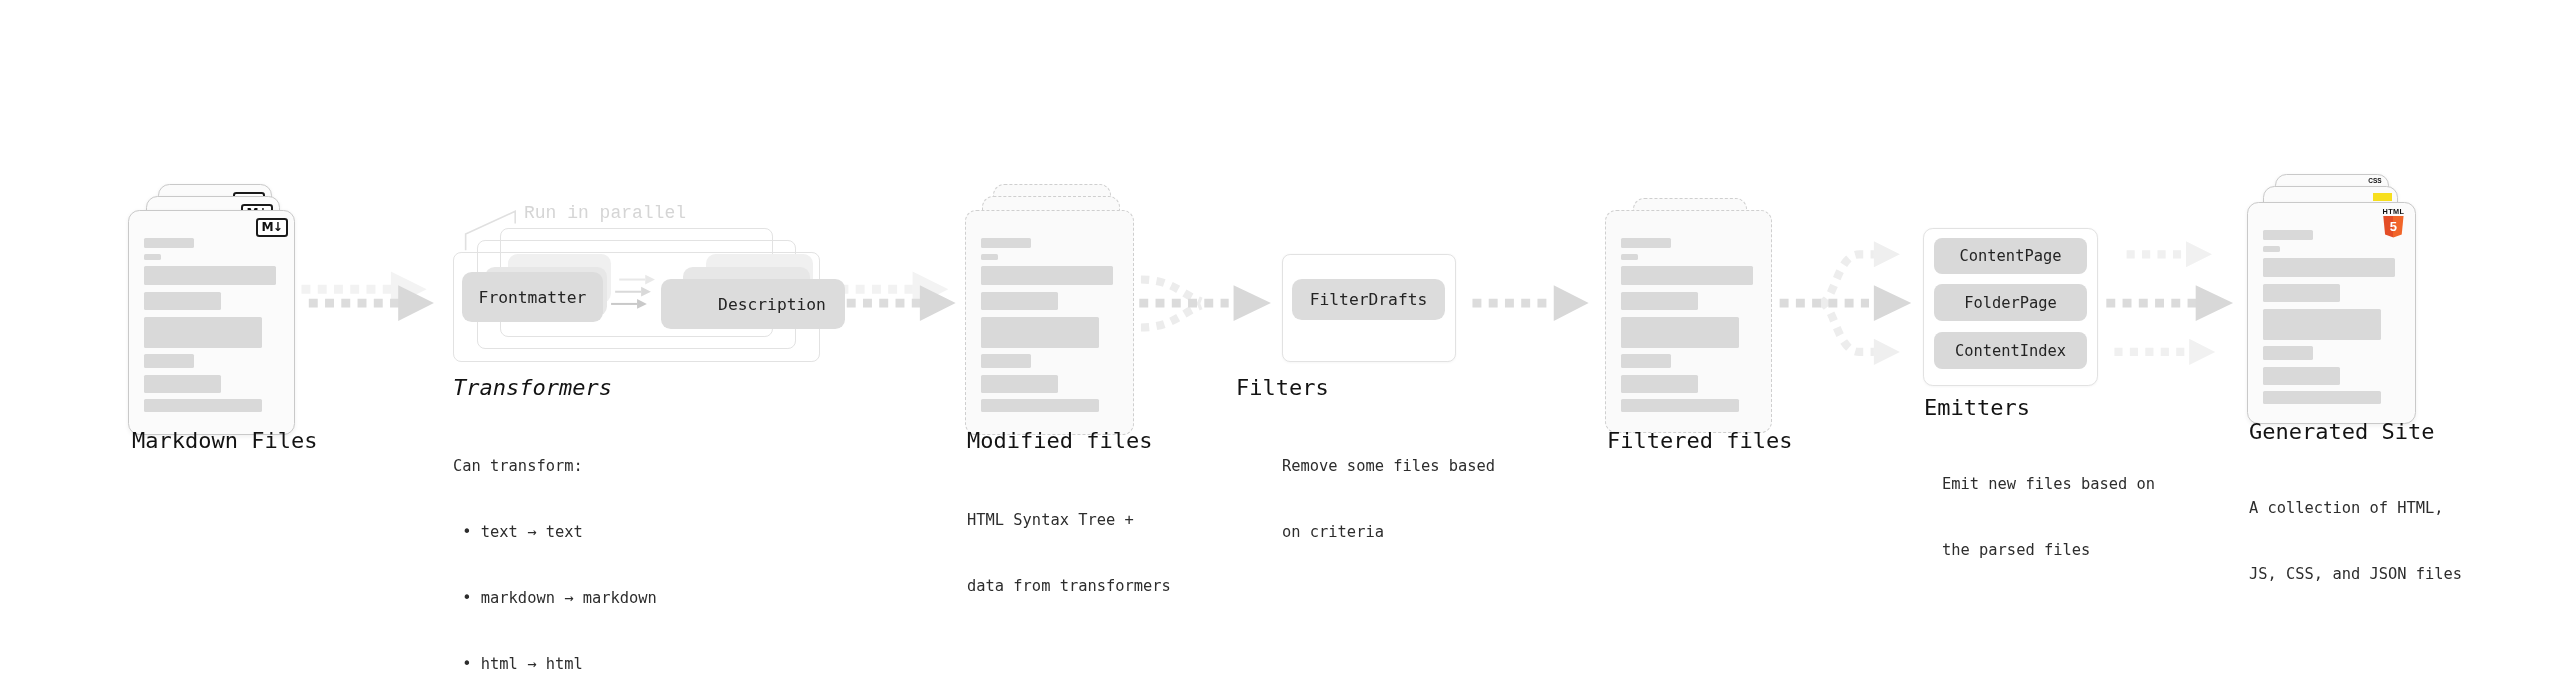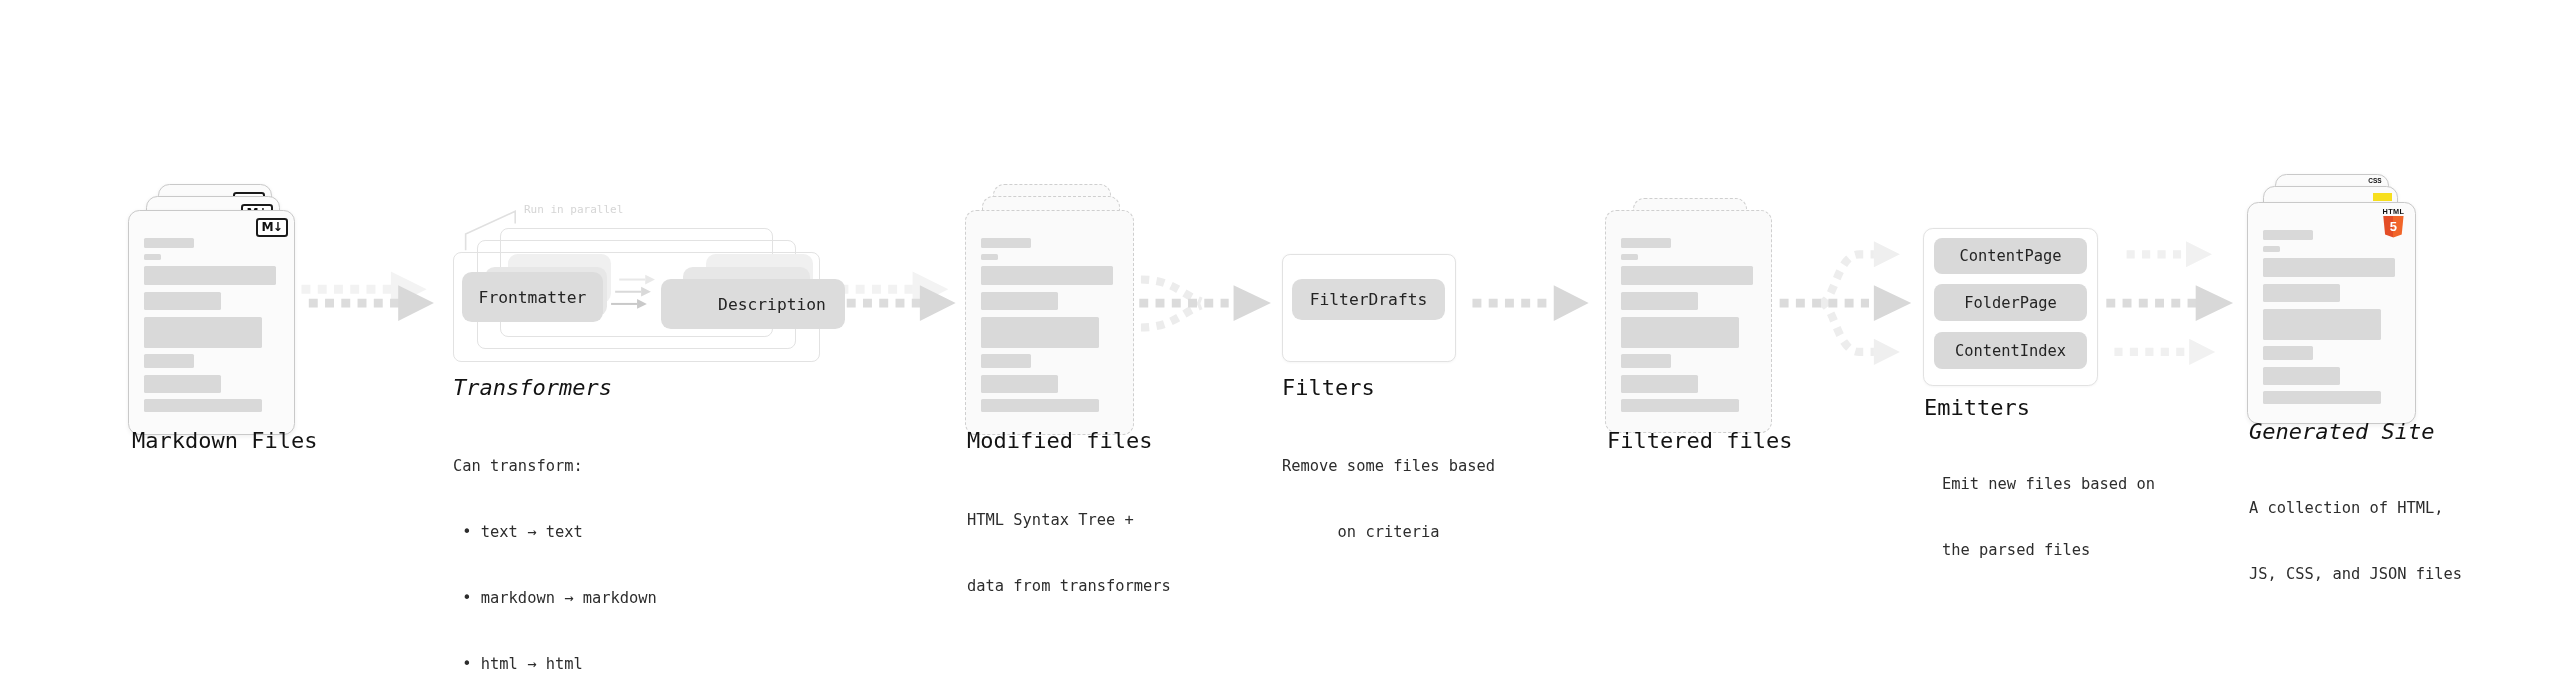--- a/index.html
+++ b/index.html
@@ -50,21 +50,21 @@
     display:flex; align-items:center; justify-content:center;
     font-size:16.3px; color:#242424; white-space:pre;
   }
   .pill.g1 { background:#e7e7e7; }
   .pill.g2 { background:#f0f0f0; }
   .pill.em { background:#d9d9d9; font-size:15.4px; border-radius:8.1px; }
 
   
   .h1 { position:absolute; font-size:22px; color:#131313; white-space:pre; }
   .sub { position:absolute; font-size:15.4px; line-height:22px; color:#2d2d2d; white-space:pre; }
-  .note { position:absolute; font-size:11px; color:#d5d5d5; white-space:pre; }
+  .note { position:absolute; font-size:18px; color:#d5d5d5; white-space:pre;font-family:Liberation Mono, monospace; }
 </style>
 </head>
 <body>
 
 <div class="canvas">
 
   <svg class="arrows" width="2576" height="681" viewBox="0 0 3170 838">
 
     <g>
       <g transform="translate(-9,-17)">
@@ -189,22 +189,22 @@
     <div class="h1" style="left:967px;top:428px;">Modified files</div>
     <div class="sub" style="left:967px;top:465px;">
       <div>HTML Syntax Tree +</div>
       <div>data from transformers</div>
     </div>
   </div>
 
   <div>
     <div class="frame filled" style="left:1282px;top:254px;width:172px;height:106px;"></div>
     <div class="pill" style="left:1292px;top:279px;width:153px;height:41px;">FilterDrafts</div>
-    <div class="h1" style="left:1282px;top:375px;text-align:right;">Filters</div>
-    <div class="sub" style="left:1282px;top:411px;text-align:center;">
+    <div class="h1" style="left:1236px;top:375px;text-align:right;">Filters</div>
+    <div class="sub" style="left:1282px;top:411px;">
       <div>Remove some files based</div>
       <div>on criteria</div>
     </div>
   </div>
 
   <div>
     <div class="file dashed" style="left:1633px;top:185px;width:112px;height:73px;"></div>
     <div class="file dashed" style="left:1605px;top:197px;width:165px;height:221px;">
       <div class="file-bars">
           <div class="bar" style="width: 50px; height: 9.8px;"></div>
@@ -251,21 +251,21 @@
           <div class="bar" style="width: 50px; height: 9.8px;"></div>
           <div class="bar" style="width: 17px; height: 5.7px;"></div>
           <div class="bar" style="width: 132px; height: 18.7px;"></div>
           <div class="bar" style="width: 77px; height: 18.7px;"></div>
           <div class="bar" style="width: 118px; height: 31px;"></div>
           <div class="bar" style="width: 50px; height: 14px;"></div>
           <div class="bar" style="width: 77px; height: 18px;"></div>
           <div class="bar" style="width: 118px; height: 12.2px;"></div>
         </div>
     </div>
-    <div class="h1" style="left:2249px;top:419px;font-style:italic;">Generated Site</div>
+    <div class="h1" style="left:2249px;top:419px;">Generated Site</div>
     <div class="sub" style="left:2249px;top:453px;">
       <div>A collection of HTML,</div>
       <div>JS, CSS, and JSON files</div>
     </div>
   </div>
 
 </div>
 
 
 </body></html>

